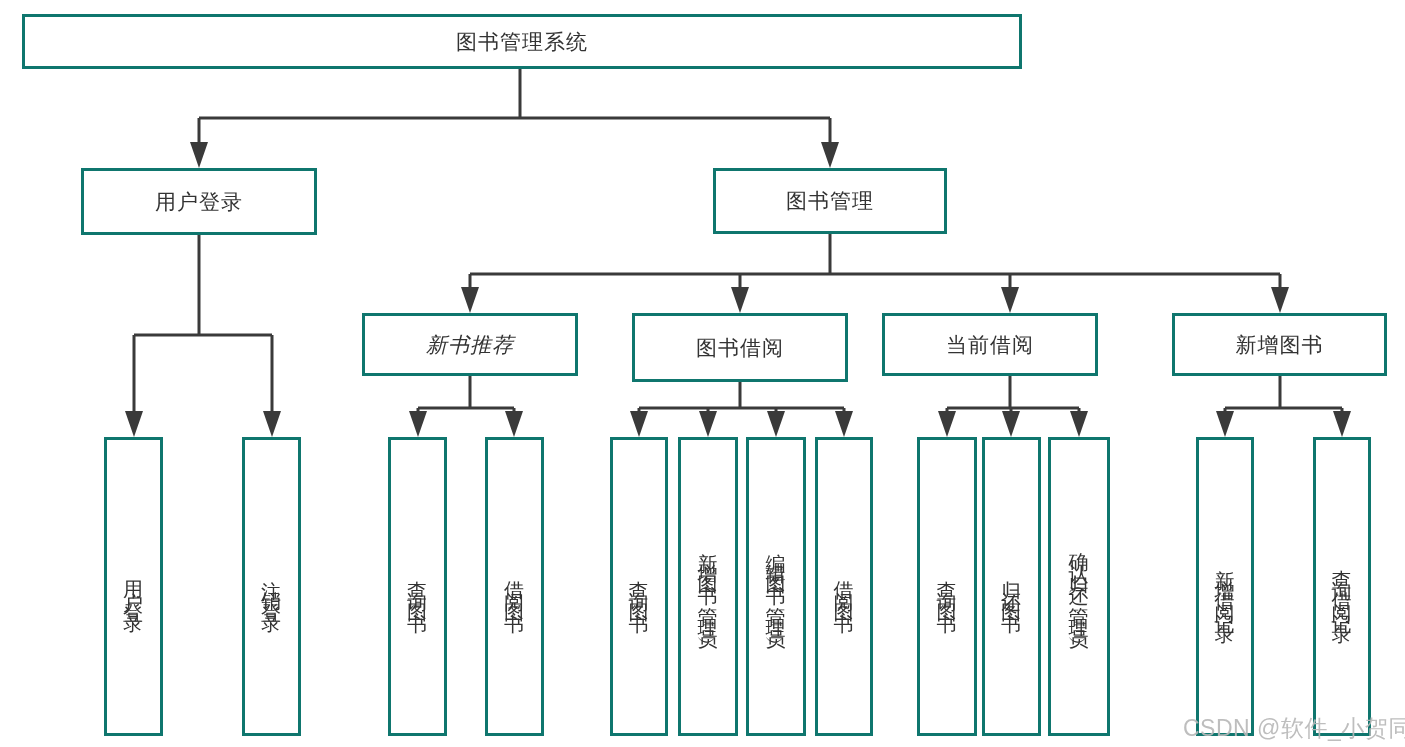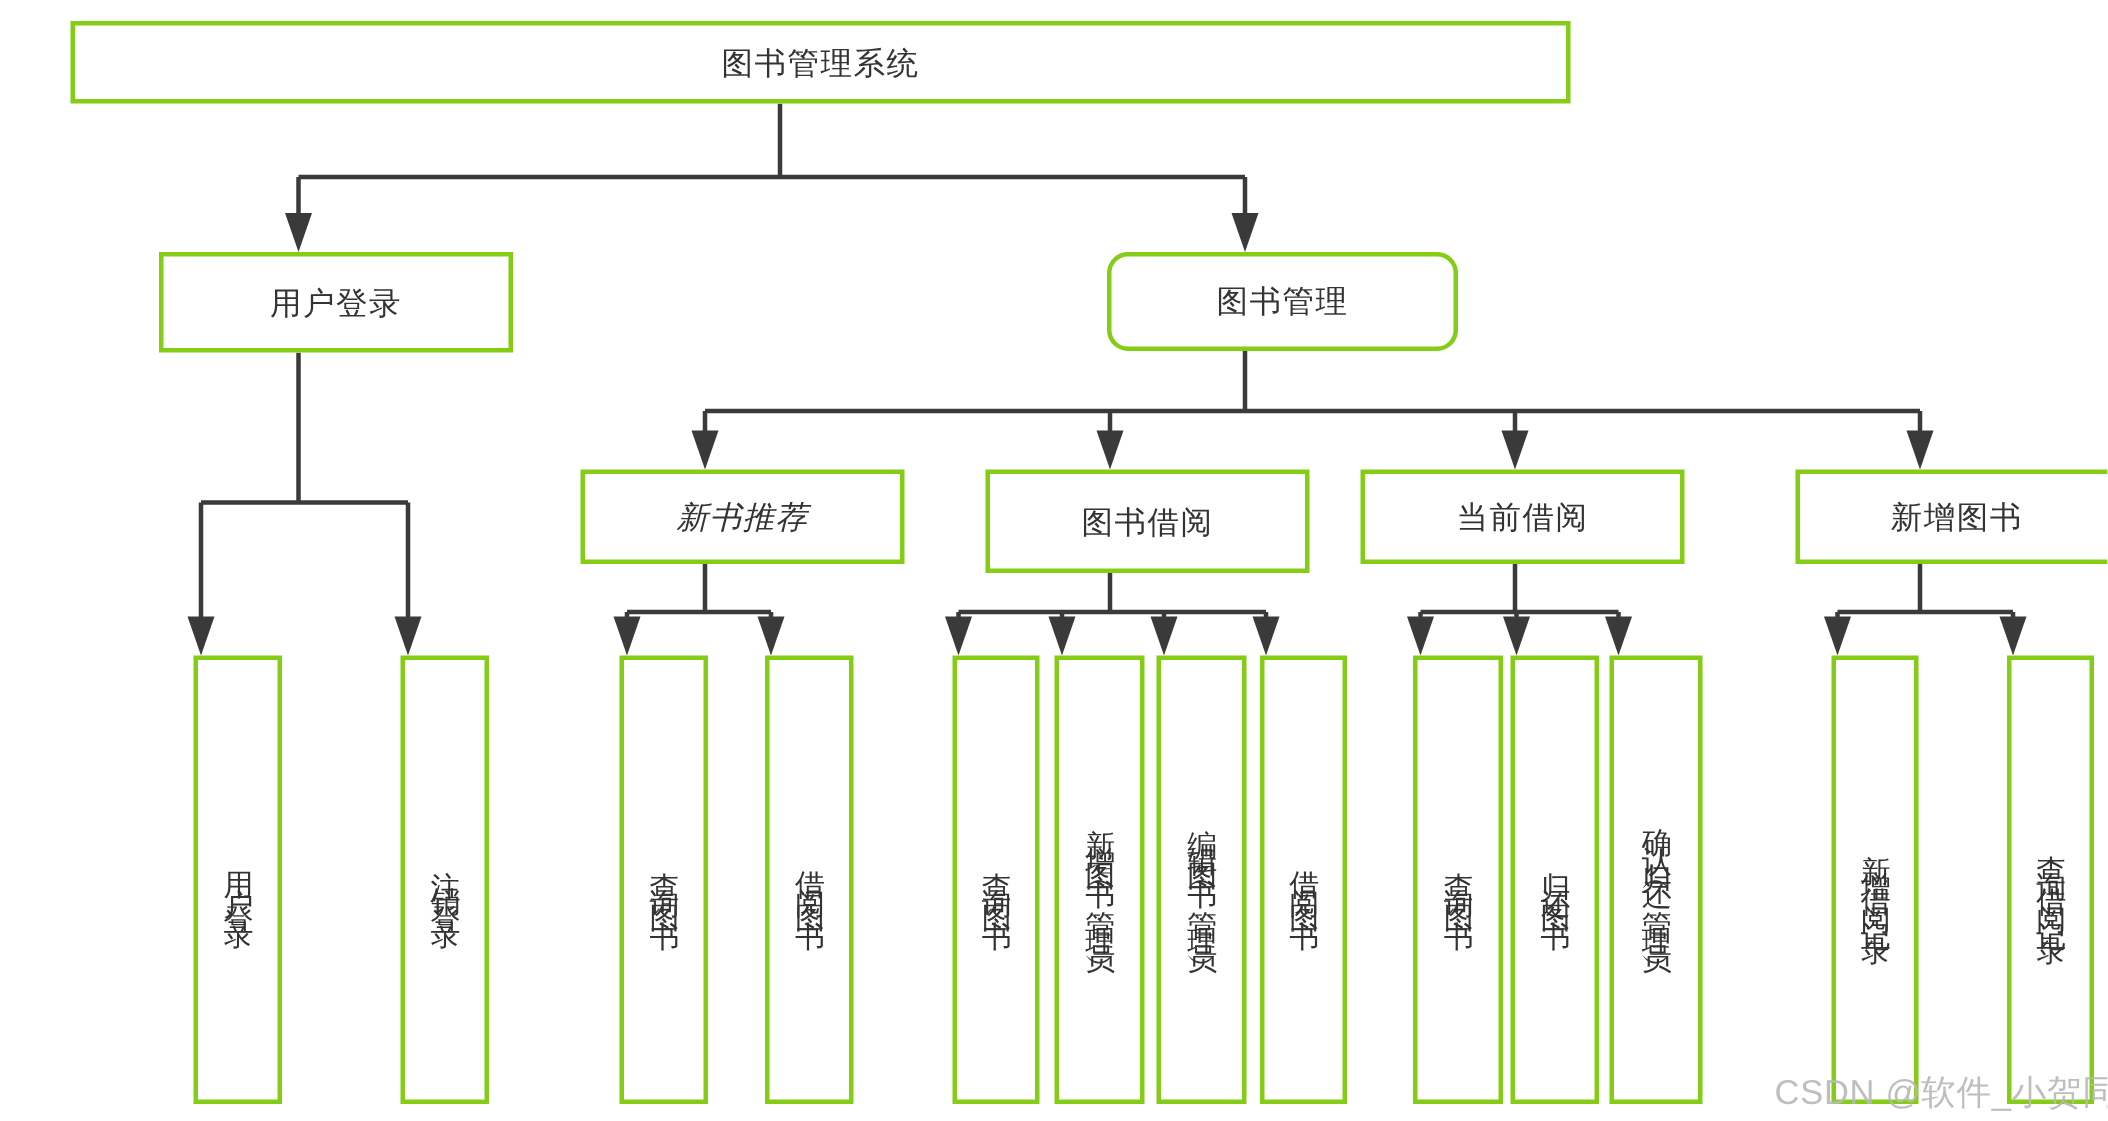--- a/index.html
+++ b/index.html
@@ -19,27 +19,26 @@
   .wires {
     position: absolute;
     left: 0;
     top: 0;
     width: 1405px;
     height: 747px;
   }
   .box {
     position: absolute;
     box-sizing: border-box;
-    border: 3px solid #84cc16;
+    border: 3px solid #0f766e;
     background: #ffffff;
     display: flex;
     align-items: center;
     justify-content: center;
     text-align: center;
-    margin-left: 25px;
   }
   .h-node {
     font-size: 21px;
     letter-spacing: 1px;
     white-space: nowrap;
   }
   .leaf {
     writing-mode: vertical-rl;
     text-orientation: mixed;
     font-size: 20px;
@@ -92,21 +91,21 @@
       <polygon points="1002,411 1020,411 1011,437"></polygon>
       <polygon points="1070,411 1088,411 1079,437"></polygon>
       <polygon points="1216,411 1234,411 1225,437"></polygon>
       <polygon points="1333,411 1351,411 1342,437"></polygon>
     </g>
   </svg>
 
   <div class="box h-node" style="left:22px; top:14px; width:1000px; height:55px;">图书管理系统</div>
 
   <div class="box h-node" style="left:81px; top:168px; width:236px; height:67px;">用户登录</div>
-  <div class="box h-node" style="left:713px; top:168px; width:234px; height:66px;border-radius:14px;">图书管理</div>
+  <div class="box h-node" style="left:713px; top:168px; width:234px; height:66px;">图书管理</div>
 
   <div class="box h-node" style="left:362px; top:313px; width:216px; height:63px;font-style:italic;">新书推荐</div>
   <div class="box h-node" style="left:632px; top:313px; width:216px; height:69px;">图书借阅</div>
   <div class="box h-node" style="left:882px; top:313px; width:216px; height:63px;">当前借阅</div>
   <div class="box h-node" style="left:1172px; top:313px; width:215px; height:63px;">新增图书</div>
 
   <div class="box leaf" style="left:104px; top:437px; width:59px; height:299px;">用户登录</div>
   <div class="box leaf" style="left:242px; top:437px; width:59px; height:299px;">注销登录</div>
 
   <div class="box leaf" style="left:388px; top:437px; width:59px; height:299px;">查询图书</div>

